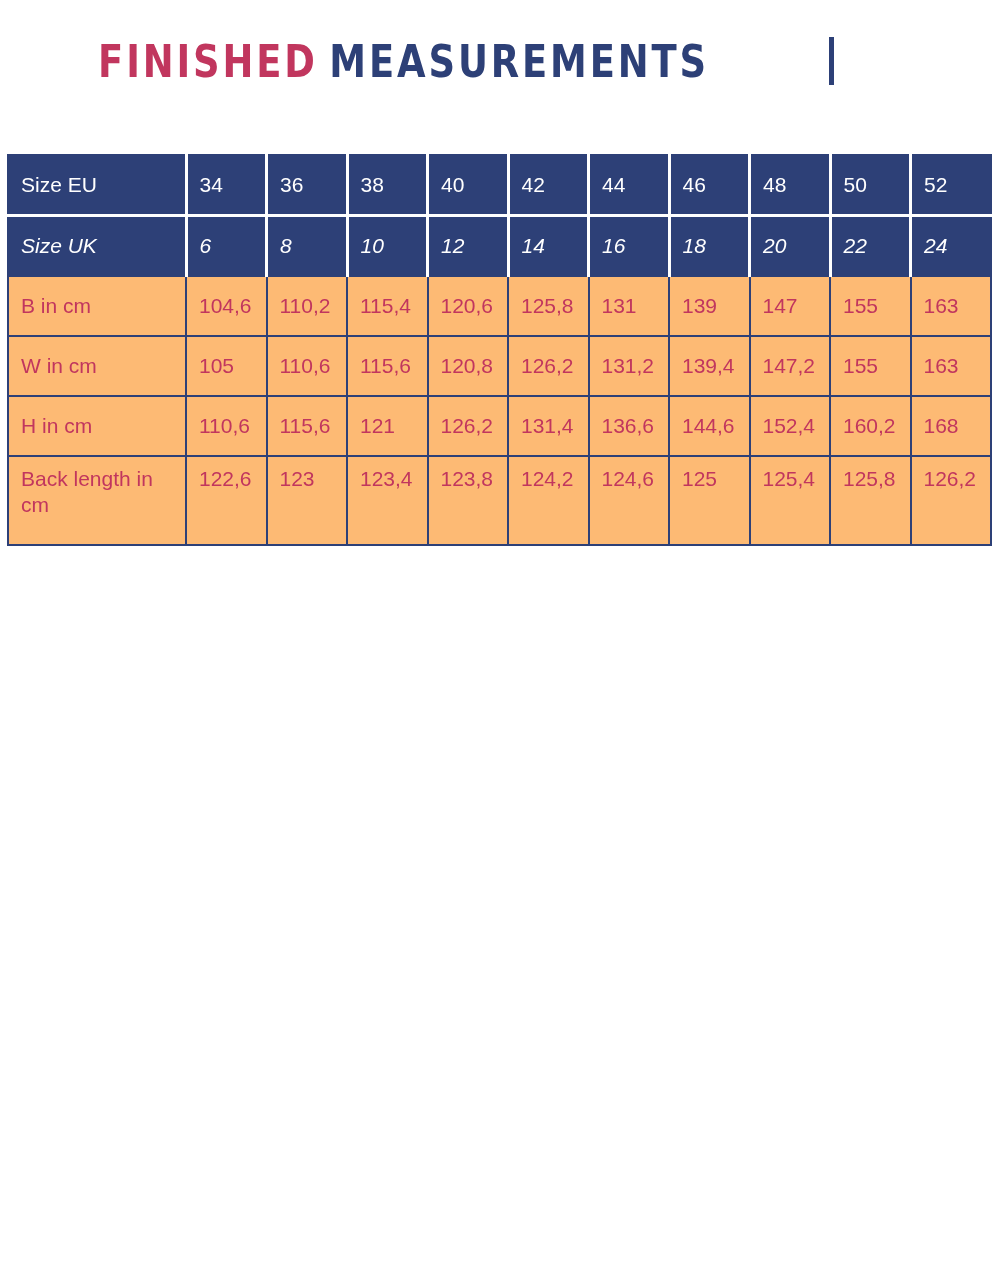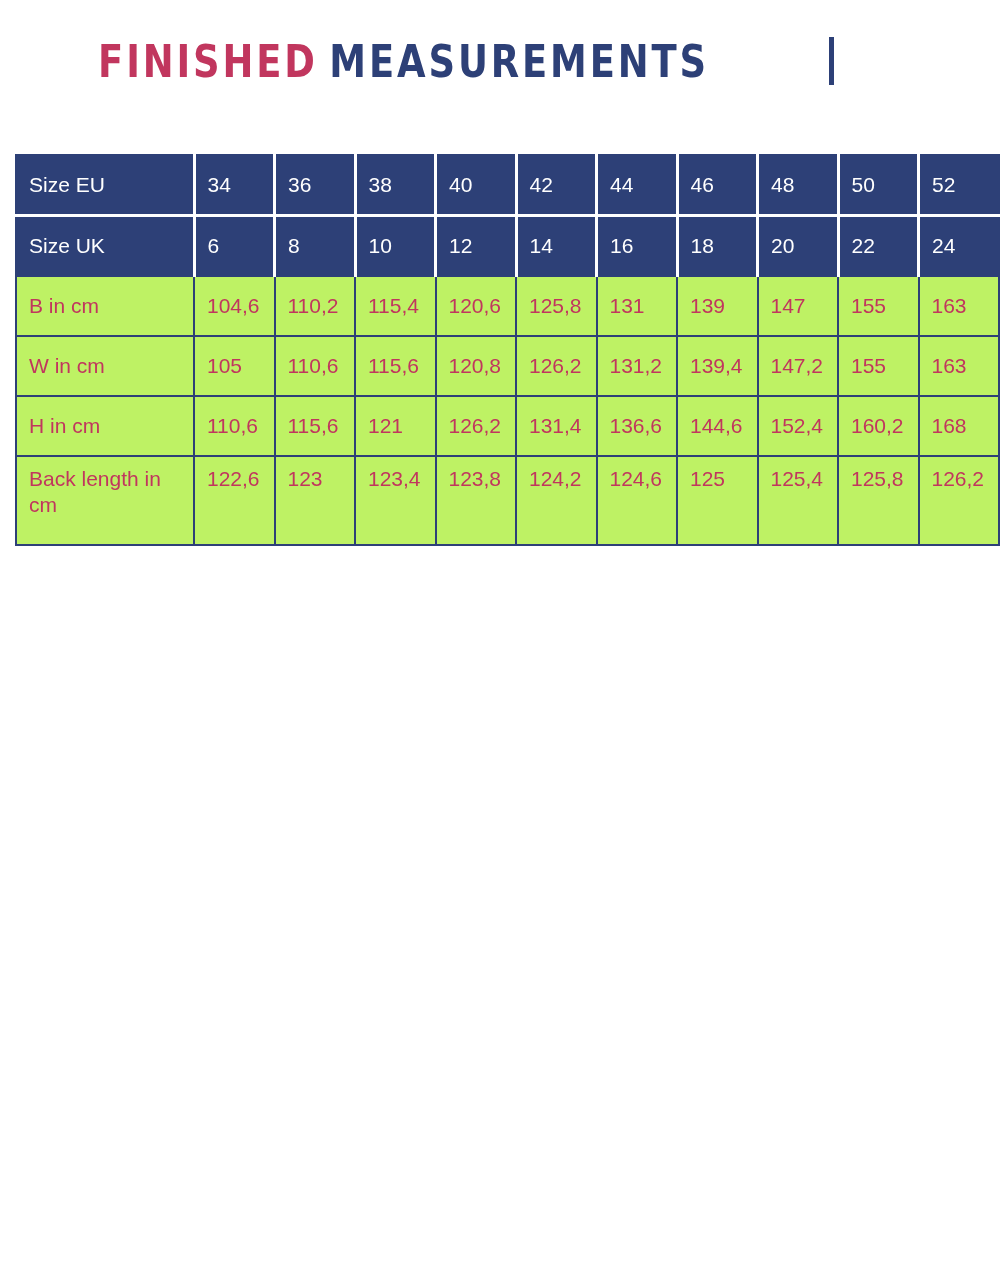--- a/index.html
+++ b/index.html
@@ -44,21 +44,21 @@
     white-space: nowrap;
     transform: scaleX(0.82);
     transform-origin: center center;
   }
   .title-a { color: #c1365e; }
   .title-b { color: #2d4077; margin-left: 14px; }
 
   
   .table-wrap {
     position: absolute;
-    left: 15px;
+    left: 7px;
     top: 154px;
     width: 983px;
   }
   table.measure {
     border-collapse: collapse;
     table-layout: fixed;
     width: 983px;
     border: 2px solid #2d4077;
   }
   table.measure col.label-col { width: 178px; }
@@ -76,25 +76,25 @@
   }
 
   
   tr.head td {
     background: #2d4077;
     color: #ffffff;
     border-right: 3px solid #ffffff;
     border-bottom: 3px solid #ffffff;
   }
   tr.head td:last-child { border-right: none; }
-  tr.head.second td    { border-bottom: none; }
+  tr.head.second td    { border-bottom: none; font-style: italic; }
 
   
   tr.data td {
-    background: #bef264;
+    background: #fdba74;
     color: #c1365e;
     border-right: 2px solid #2d4077;
     border-top: 2px solid #2d4077;
   }
   tr.data td:last-child { border-right: none; }
 
   tr.data.tall td {
     height: 78px;
     vertical-align: top;
     padding-top: 9px;

